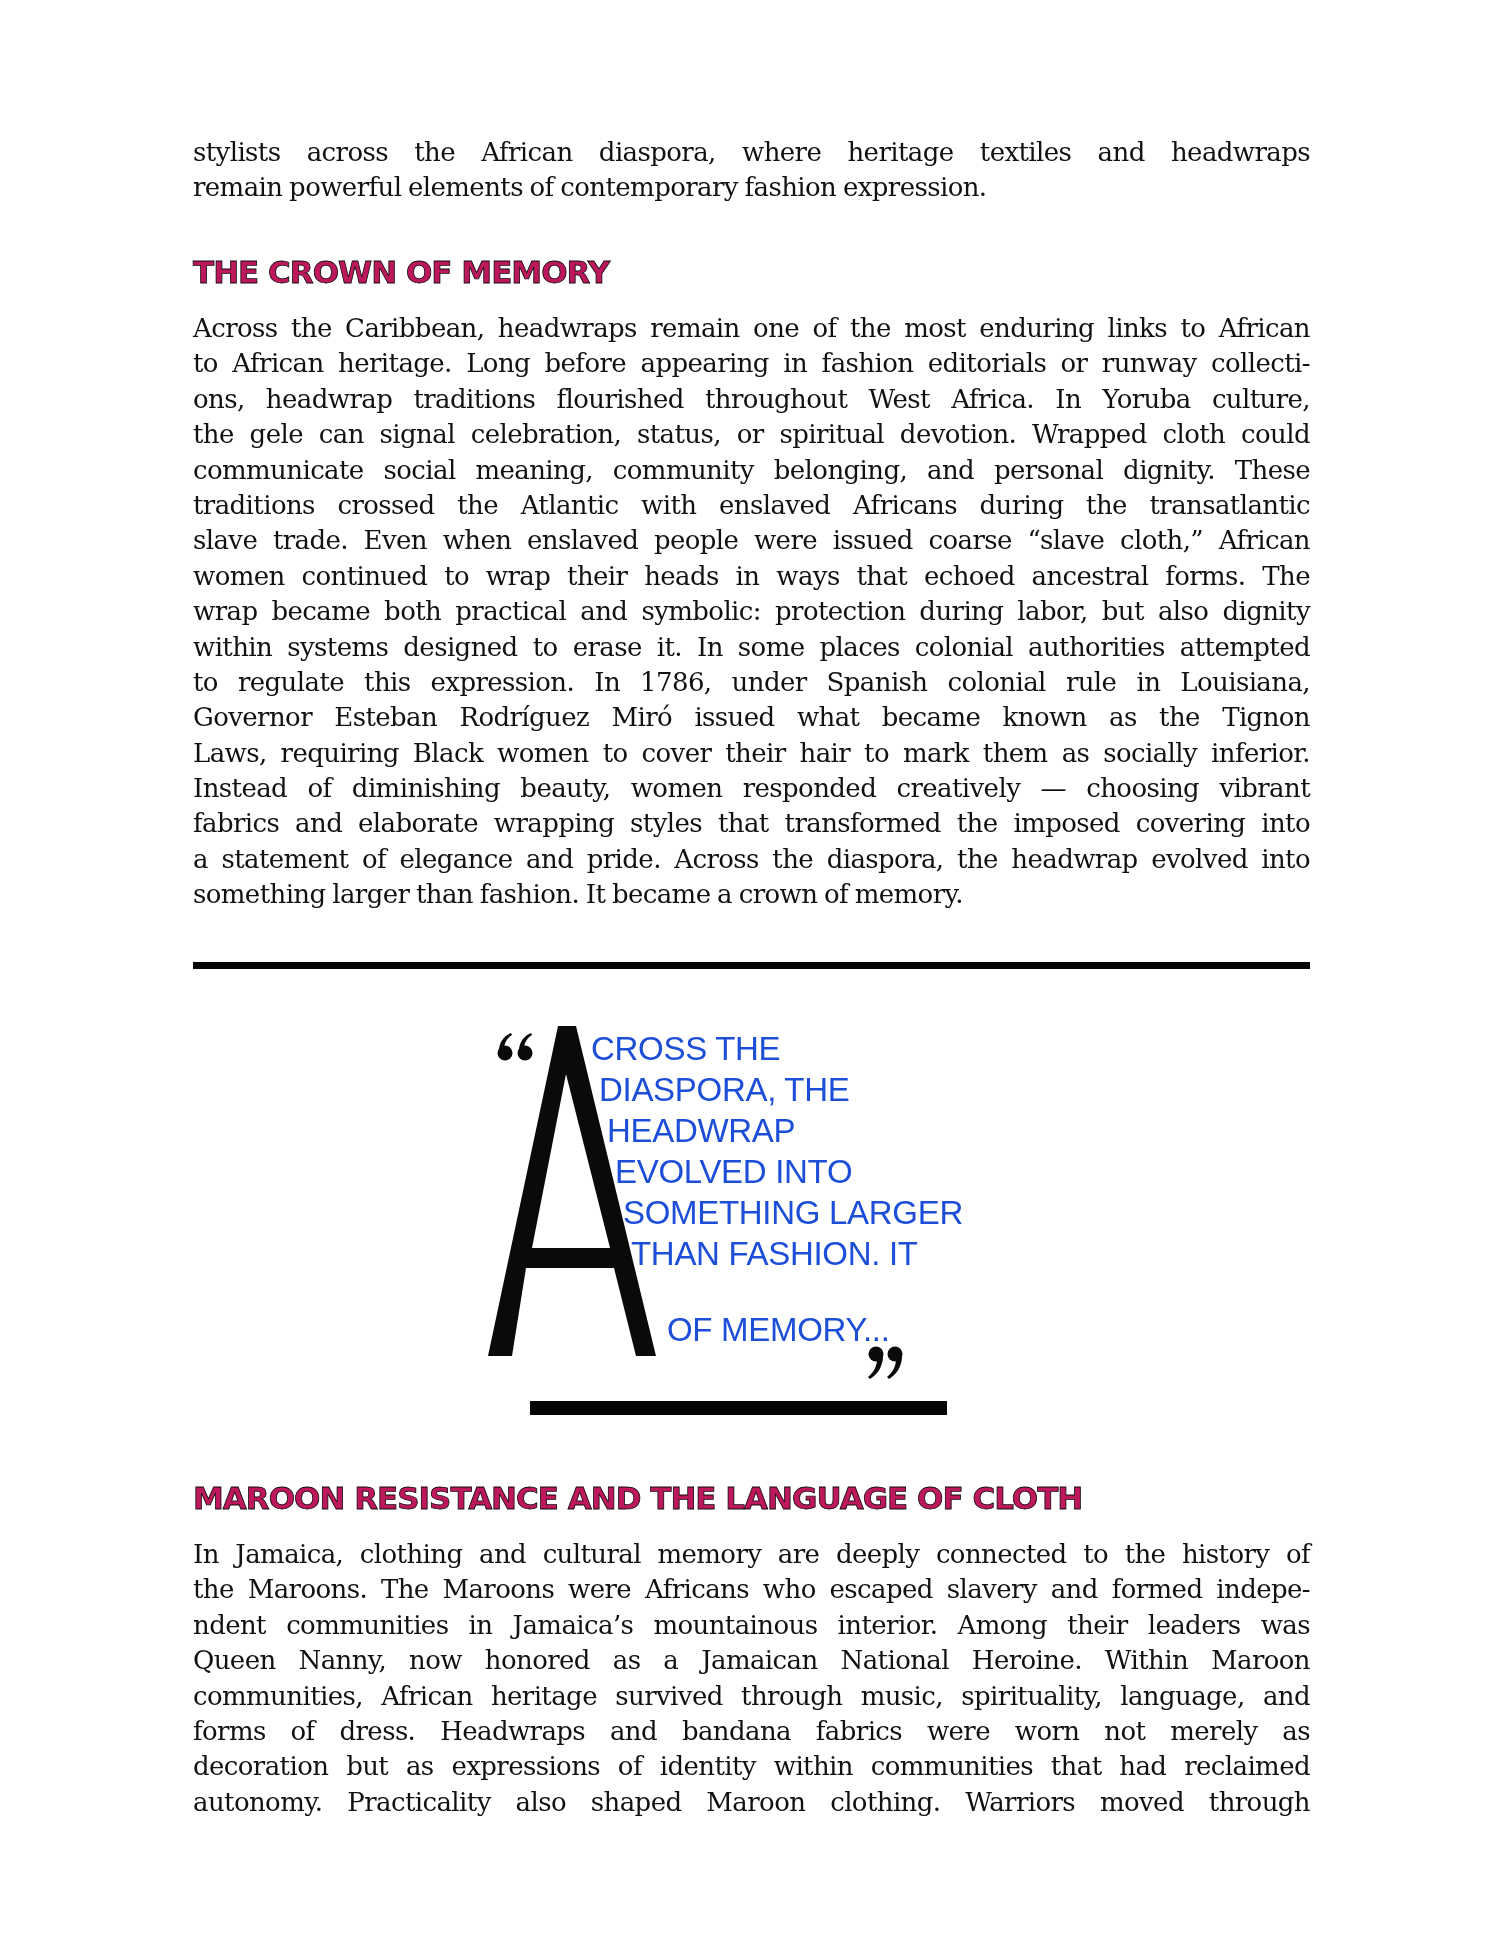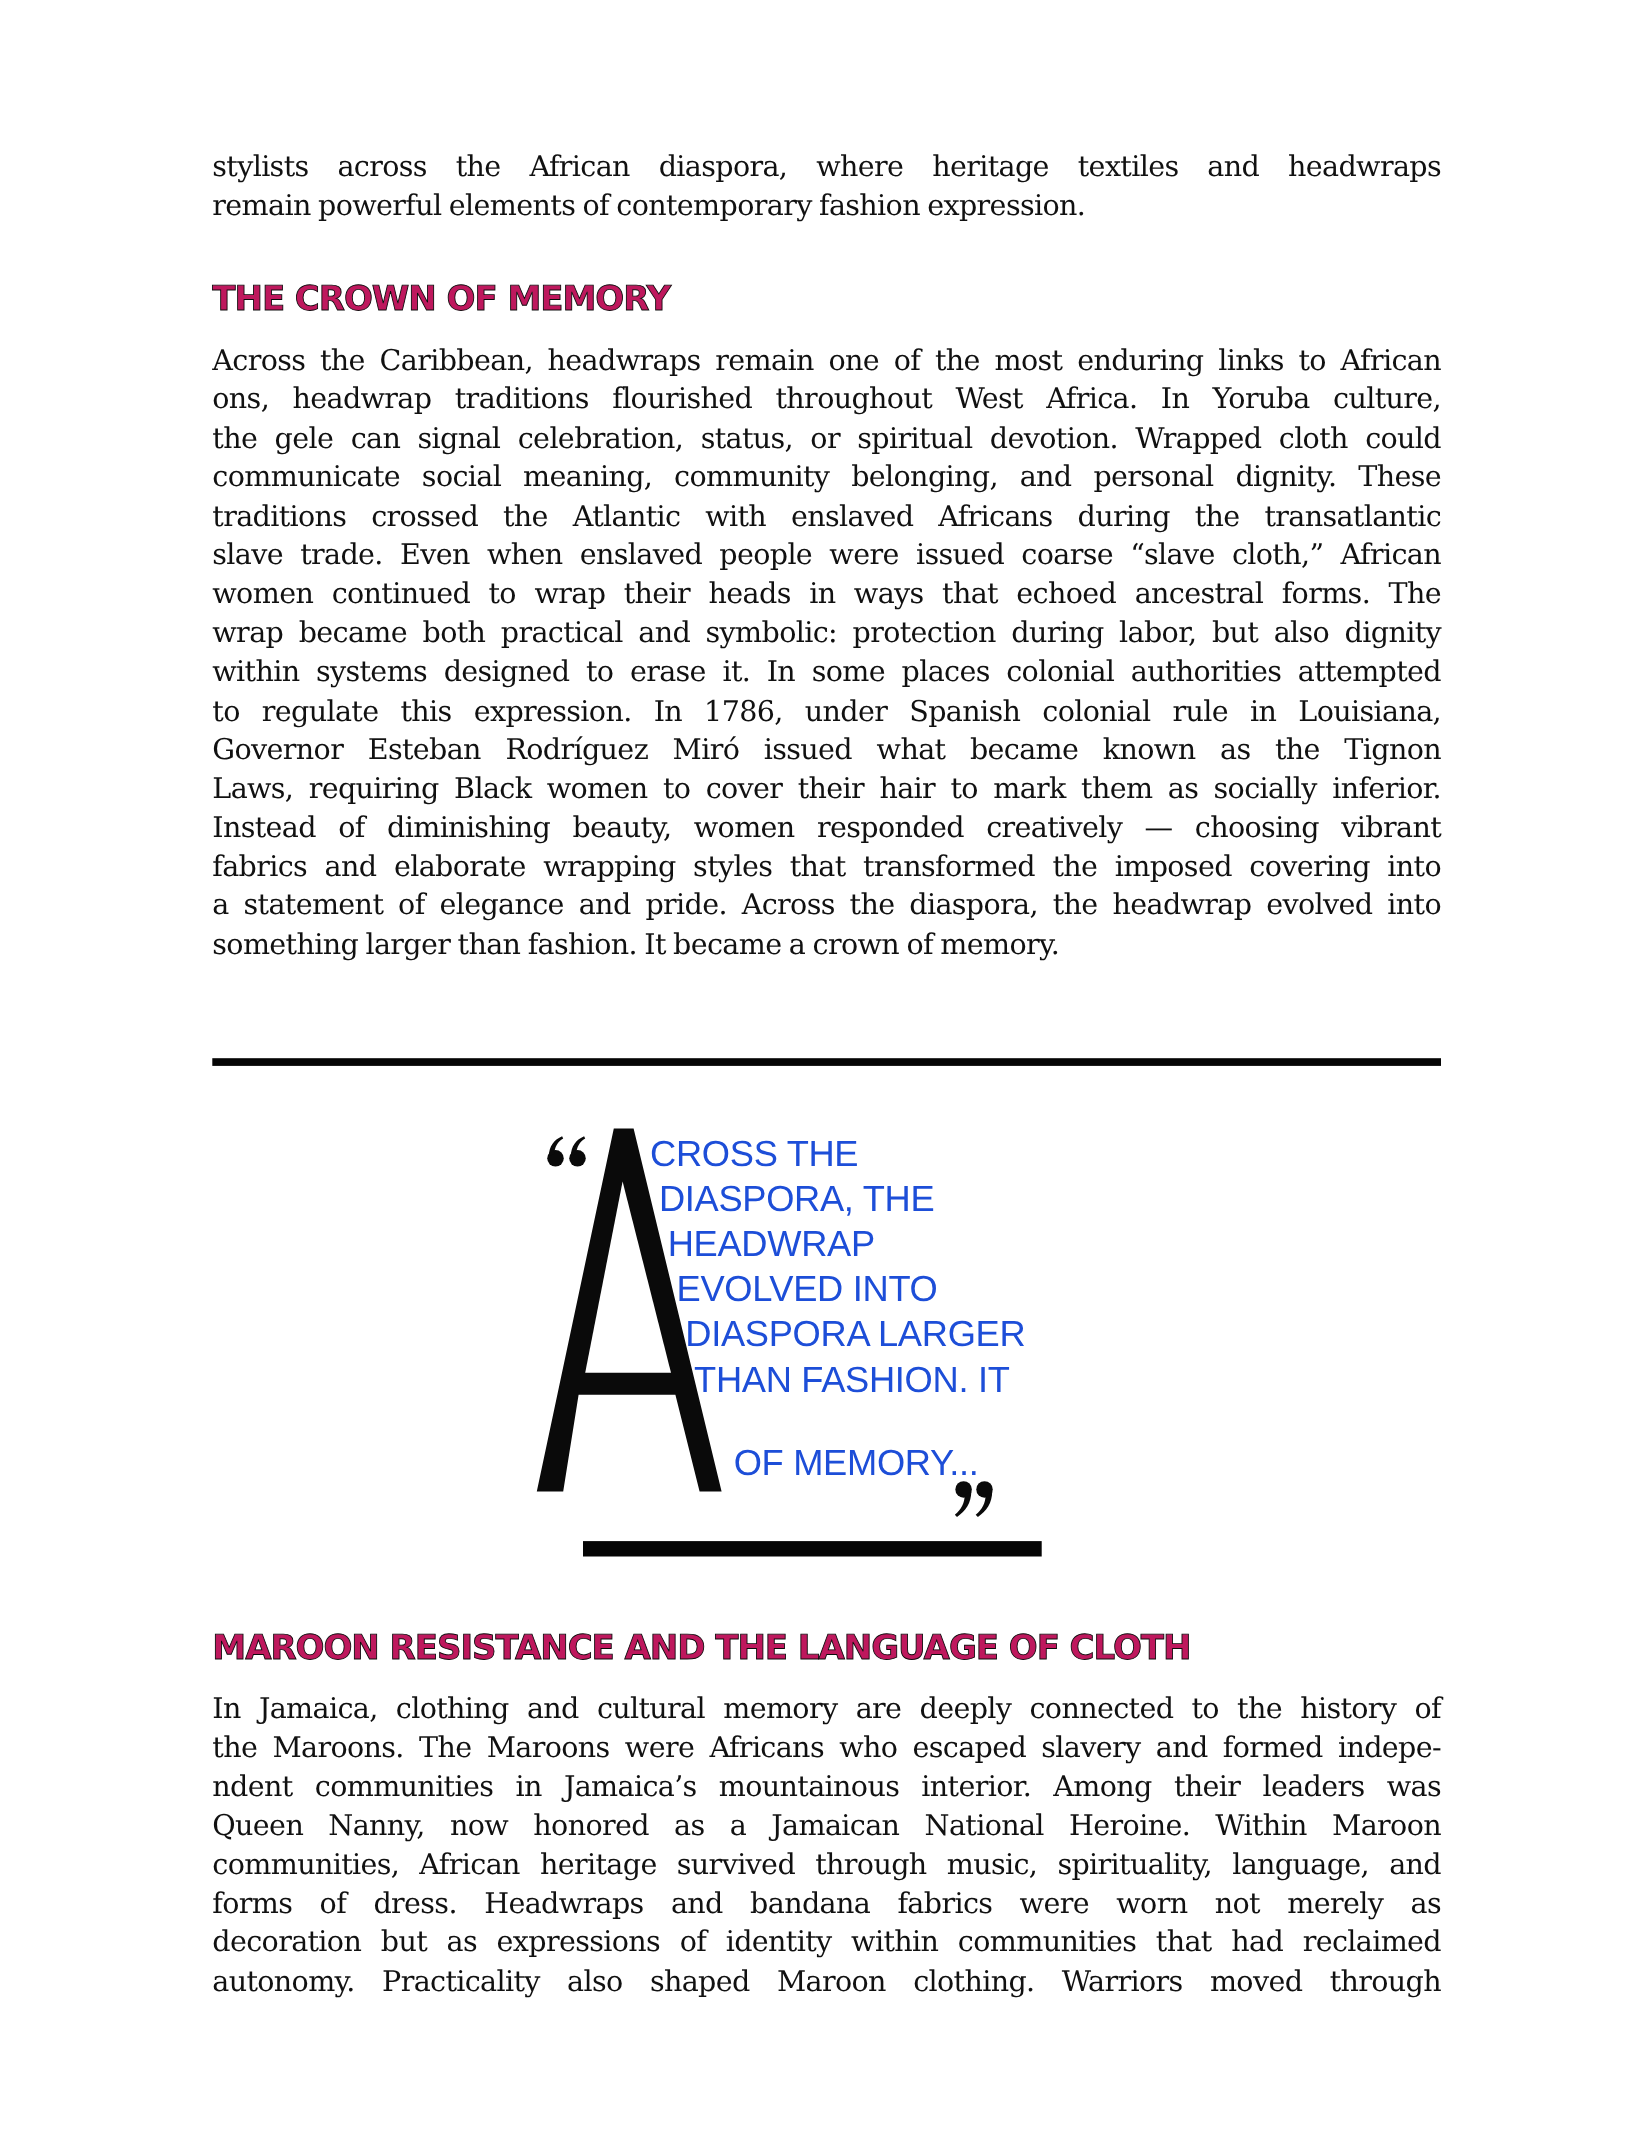--- a/index.html
+++ b/index.html
@@ -58,20 +58,21 @@
 
   <div class="para" style="top:135px;">
     <span class="line">stylists across the African diaspora, where heritage textiles and headwraps</span>
     <span class="line last">remain powerful elements of contemporary fashion expression.</span>
   </div>
 
   <h2 class="heading" style="top:254px;">THE CROWN OF MEMORY</h2>
 
   <div class="para" style="top:311px;">
     <span class="line">Across the Caribbean, headwraps remain one of the most enduring links to African</span>
+    <span class="line">to African heritage. Long before appearing in fashion editorials or runway collecti-</span>
     <span class="line">ons, headwrap traditions flourished throughout West Africa. In Yoruba culture,</span>
     <span class="line">the gele can signal celebration, status, or spiritual devotion. Wrapped cloth could</span>
     <span class="line">communicate social meaning, community belonging, and personal dignity. These</span>
     <span class="line">traditions crossed the Atlantic with enslaved Africans during the transatlantic</span>
     <span class="line">slave trade. Even when enslaved people were issued coarse “slave cloth,” African</span>
     <span class="line">women continued to wrap their heads in ways that echoed ancestral forms. The</span>
     <span class="line">wrap became both practical and symbolic: protection during labor, but also dignity</span>
     <span class="line">within systems designed to erase it. In some places colonial authorities attempted</span>
     <span class="line">to regulate this expression. In 1786, under Spanish colonial rule in Louisiana,</span>
     <span class="line">Governor Esteban Rodríguez Miró issued what became known as the Tignon</span>
@@ -94,21 +95,21 @@
 
     <svg class="bigA" viewBox="0 0 200 360">
       <polygon points="78,16 96,16 176,346 156,346 134,258 46,258 32,346 8,346" fill="#0a0a0a"></polygon>
       <polygon points="86,64 130,238 52,238" fill="#ffffff"></polygon>
     </svg>
 
     <span class="qline" style="left:111px; top:18px;">CROSS THE</span>
     <span class="qline" style="left:119px; top:59px;">DIASPORA, THE</span>
     <span class="qline" style="left:127px; top:100px;">HEADWRAP</span>
     <span class="qline" style="left:135px; top:141px;">EVOLVED INTO</span>
-    <span class="qline" style="left:143px; top:182px;">DIASPORA LARGER</span>
+    <span class="qline" style="left:143px; top:182px;">SOMETHING LARGER</span>
     <span class="qline" style="left:151px; top:223px;">THAN FASHION. IT</span>
     <span class="qline" style="left:167px; top:299px;margin-left:20px;">OF MEMORY...</span>
 
     <svg class="close-quote" style="left:386px; top:335px;" width="40" height="36" viewBox="0 0 40 36">
       <circle cx="10" cy="9" r="7.5" fill="#0a0a0a"></circle>
       <path d="M17 11 C17 21 12 29 4 34 L2 32 C8 27 11 21 11 14 Z" fill="#0a0a0a"></path>
       <circle cx="29" cy="9" r="7.5" fill="#0a0a0a"></circle>
       <path d="M36 11 C36 21 31 29 23 34 L21 32 C27 27 30 21 30 14 Z" fill="#0a0a0a"></path>
     </svg>
   </div>

